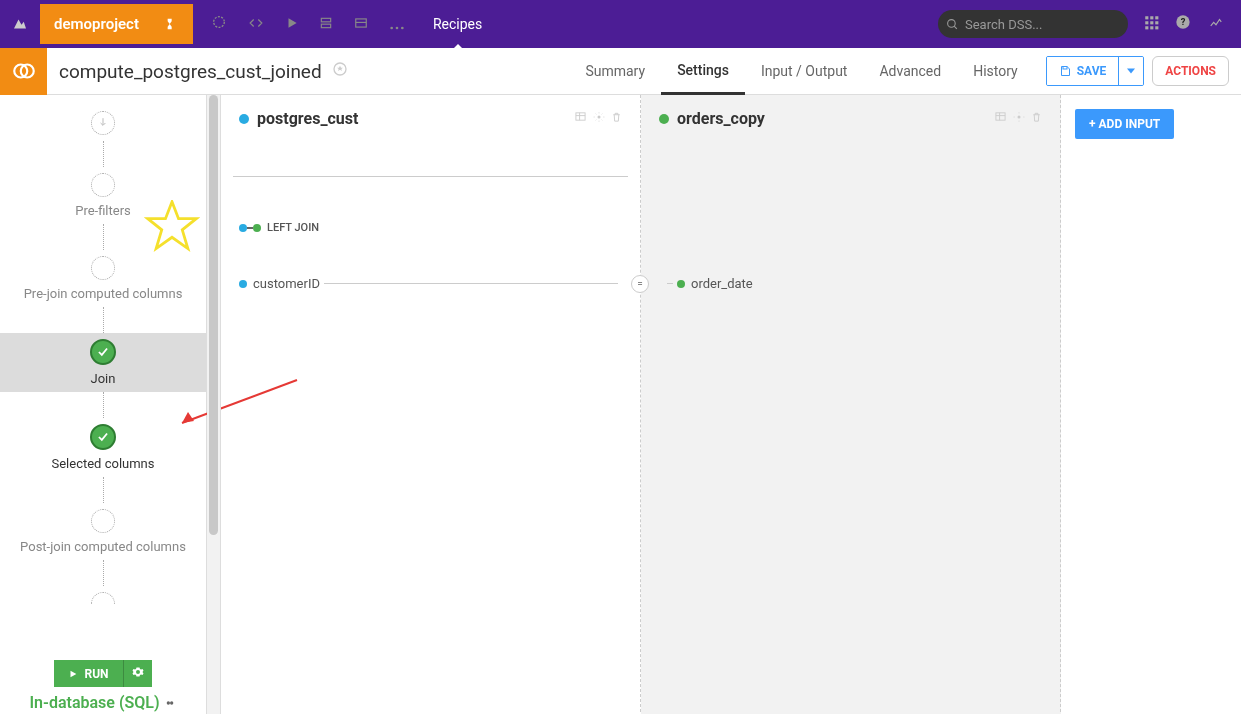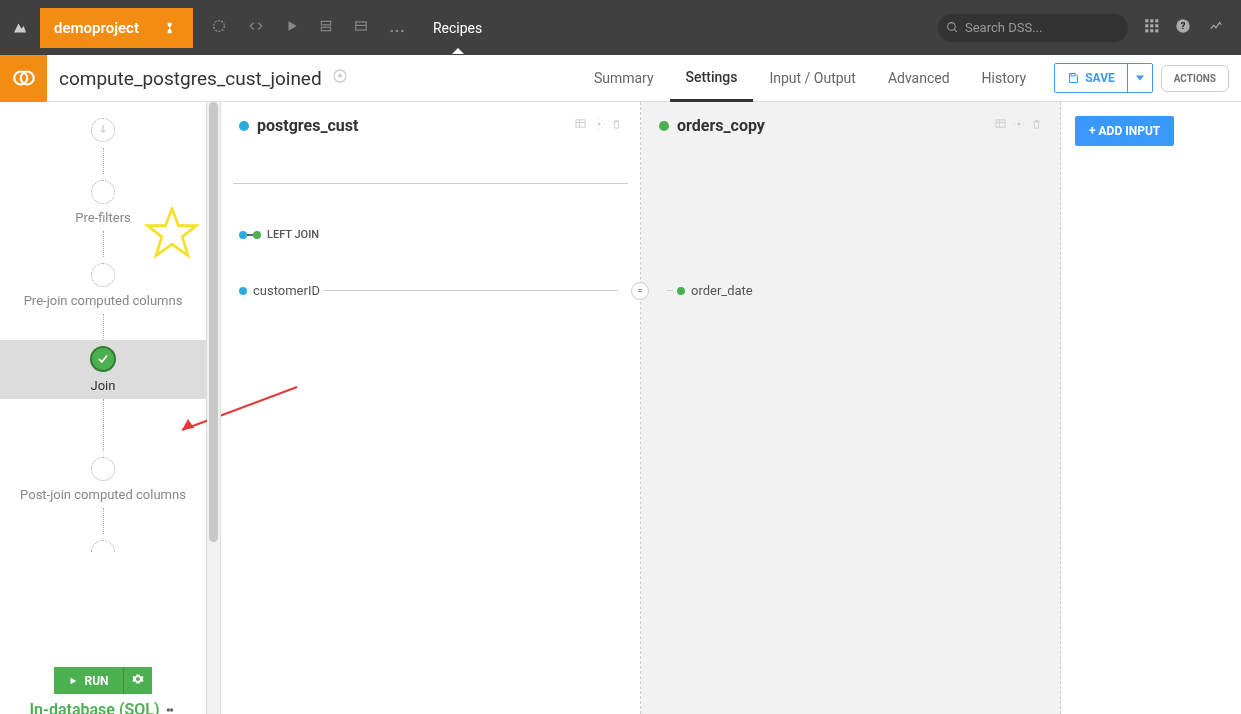--- a/index.html
+++ b/index.html
@@ -1,19 +1,19 @@
 <!DOCTYPE html>
 <html><head>
 <meta charset="utf-8">
 <style>
 * { margin: 0; padding: 0; box-sizing: border-box; font-family: -apple-system, BlinkMacSystemFont, "Segoe UI", Roboto, sans-serif; }
 body { background: #fff; width: 1241px; height: 714px; overflow: hidden; position: relative; }
 
 
-.topnav { background: #404040; height: 55px; display: flex; align-items: center; color: #ccc; }
+.topnav { background: #4c1d95; height: 48px; display: flex; align-items: center; color: #ccc; }
 .topnav .bird { width: 40px; height: 40px; display: flex; align-items: center; justify-content: center; }
 .topnav .project { background: #f28c13; color: #fff; padding: 0 14px; height: 40px; display: flex; align-items: center; font-weight: 600; font-size: 15px; }
 .topnav .flow-icon { background: #f28c13; width: 40px; height: 40px; display: flex; align-items: center; justify-content: center; color: #fff; }
 .topnav .toolicons { display: flex; align-items: center; gap: 20px; padding: 0 18px; color: #888; }
 .topnav .toolicons span { cursor: pointer; }
 .topnav .recipes { margin-left: 10px; color: #fff; font-size: 14px; position: relative; }
 .topnav .recipes::after { content: ""; position: absolute; left: 50%; transform: translateX(-50%); bottom: -18px; width: 0; height: 0; border-left: 6px solid transparent; border-right: 6px solid transparent; border-bottom: 6px solid #fff; }
 .topnav .right { margin-left: auto; display: flex; align-items: center; gap: 16px; padding-right: 16px; }
 .topnav .search { background: #333; border-radius: 14px; height: 28px; width: 190px; display: flex; align-items: center; padding: 0 8px; color: #999; font-size: 13px; }
 .topnav .search svg { margin-right: 6px; flex-shrink: 0; }
@@ -24,21 +24,21 @@
 .headerbar .recipe-icon { width: 47px; height: 47px; background: #f28c13; display: flex; align-items: center; justify-content: center; }
 .headerbar .recipe-title { margin-left: 12px; font-size: 19px; font-weight: 400; color: #333; }
 .headerbar .star-icon { margin-left: 10px; color: #ccc; cursor: pointer; }
 .headerbar .tabs { margin-left: auto; display: flex; height: 47px; }
 .headerbar .tab { padding: 0 16px; display: flex; align-items: center; font-size: 14px; color: #666; cursor: pointer; }
 .headerbar .tab.active { color: #333; border-bottom: 3px solid #333; font-weight: 500; }
 .headerbar .actions { display: flex; align-items: center; gap: 8px; padding: 0 12px; }
 .savegroup { display: flex; border: 1px solid #3b99fc; border-radius: 2px; overflow: hidden; }
 .savegroup button { border: none; background: #fff; color: #3b99fc; font-weight: 700; font-size: 12px; padding: 7px 12px; cursor: pointer; display: flex; align-items: center; gap: 6px; }
 .savegroup .save-drop { padding: 7px 8px; border-left: 1px solid #3b99fc; }
-.actions-btn { border: 1px solid #ccc; background: #fff; color: #737373; font-weight: 700; font-size: 10px; padding: 7px 12px; cursor: pointer; border-radius: 6px; }
+.actions-btn { border: 1px solid #ccc; background: #fff; color: #ef4444; font-weight: 700; font-size: 12px; padding: 7px 12px; cursor: pointer; border-radius: 6px; }
 
 
 .main { display: flex; height: 627px; }
 .sidebar { width: 207px; border-right: 1px solid #ddd; position: relative; display: flex; flex-direction: column; background: #fff; }
 .sidebar-scroll { width: 14px; background: #f2f2f2; border-right: 1px solid #ddd; position: relative; }
 .sidebar-scroll::before { content: ""; position: absolute; left: 2px; right: 2px; top: 0; height: 440px; background: #c8c8c8; border-radius: 5px; }
 
 .steps { flex: 1; display: flex; flex-direction: column; align-items: center; padding-top: 10px; position: relative; }
 .step { width: 100%; display: flex; flex-direction: column; align-items: center; padding: 6px 0; }
 .step.active { background: #dcdcdc; }
@@ -226,20 +226,28 @@
       <div class="step filled active">
         <div class="step-circle check">
             <svg width="14" height="14" viewBox="0 0 24 24" fill="none" stroke="#fff" stroke-width="3">
               <path d="M5 12l5 5 9-11"></path>
             </svg>
           </div>
         <div class="step-label">Join</div>
       </div>
       <div class="connector"></div>
 
+      <div class="step filled">
+        <div class="step-circle check">
+            <svg width="14" height="14" viewBox="0 0 24 24" fill="none" stroke="#fff" stroke-width="3">
+              <path d="M5 12l5 5 9-11"></path>
+            </svg>
+          </div>
+        <div class="step-label">Selected columns</div>
+      </div>
       <div class="connector"></div>
 
       <div class="step">
         <div class="step-circle"></div>
         <div class="step-label">Post-join computed columns</div>
       </div>
       <div class="connector"></div>
 
       <div class="step">
         <div class="step-circle" style="border-bottom:none;border-radius:12px 12px 0 0;height:12px;"></div>

